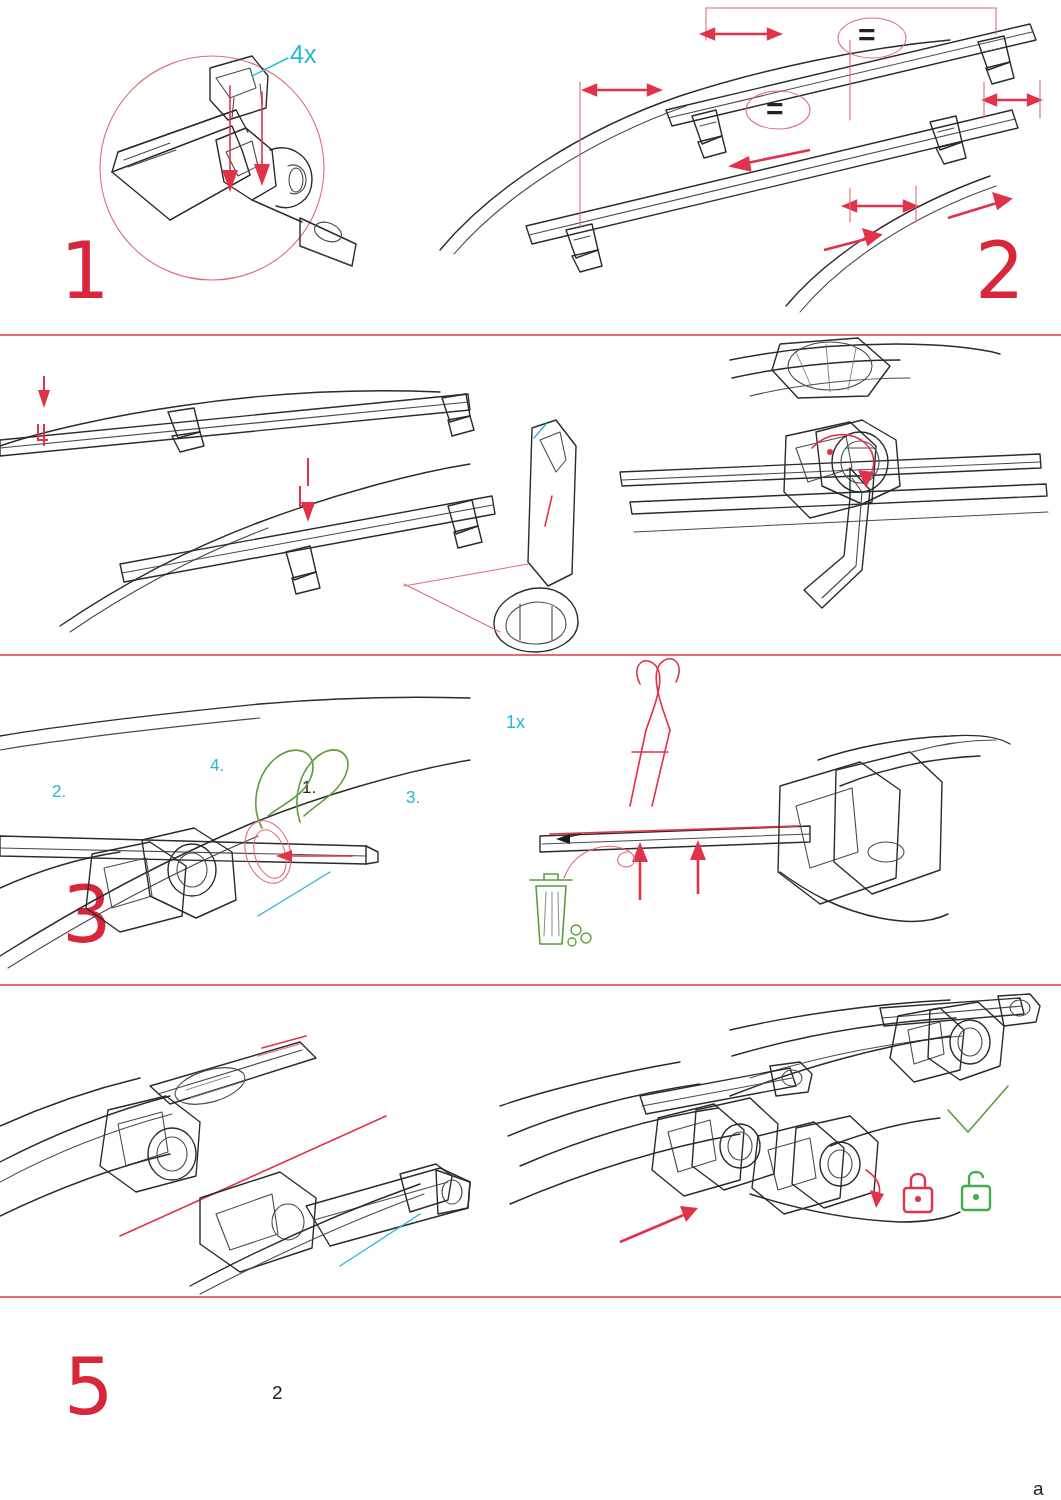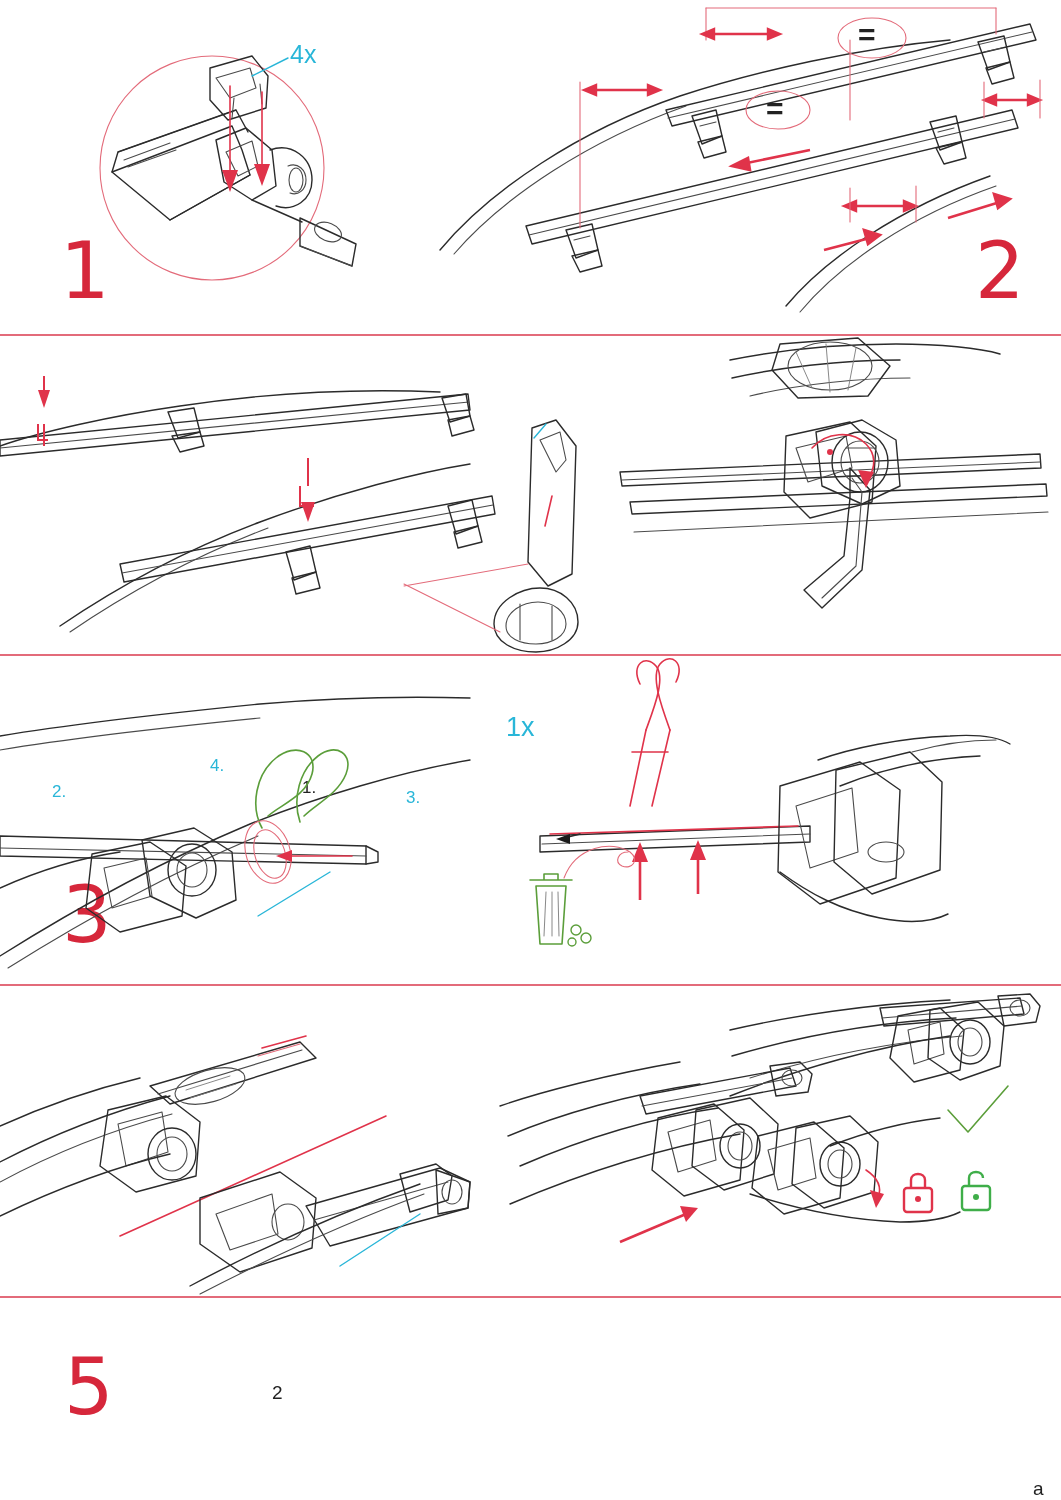--- a/index.html
+++ b/index.html
@@ -193,21 +193,21 @@
       <path class="ln2" d="M520 268 L520 304 M552 270 L552 304"></path>
 
       <path class="rthin" d="M404 248 L500 296"></path>
       <path class="rthin" d="M404 250 L528 228"></path>
       <path class="cline" d="M546 88 L534 102" stroke-width="1.2"></path>
     </svg>
     <div class="lbl cyan" style="left:52px;top:446px;font-size:17px;">2.</div>
     <div class="lbl cyan" style="left:406px;top:452px;font-size:17px;">3.</div>
     <div class="lbl cyan" style="left:210px;top:420px;font-size:17px;">4.</div>
     <div class="lbl dark" style="left:302px;top:442px;font-size:17px;">1.</div>
-    <div class="lbl cyan" style="left:506px;top:376px;font-size:27px;">1x</div>
+    <div class="lbl cyan" style="left:506px;top:376px;font-size:18px;">1x</div>
     <div class="stepnum big" style="left:62px;top:540px;">3</div>
   </div>
 
   <div class="panel" style="left:600px;top:336px;width:461px;height:318px">
     <svg width="461" height="318" viewBox="0 0 461 318">
 
       <path class="ln" d="M130 24 C170 16 230 8 296 8 C340 8 380 12 400 18"></path>
       <path class="ln" d="M132 42 C176 32 240 24 300 24"></path>
       <path class="ln2" d="M150 60 C200 48 260 42 310 42"></path>
 

